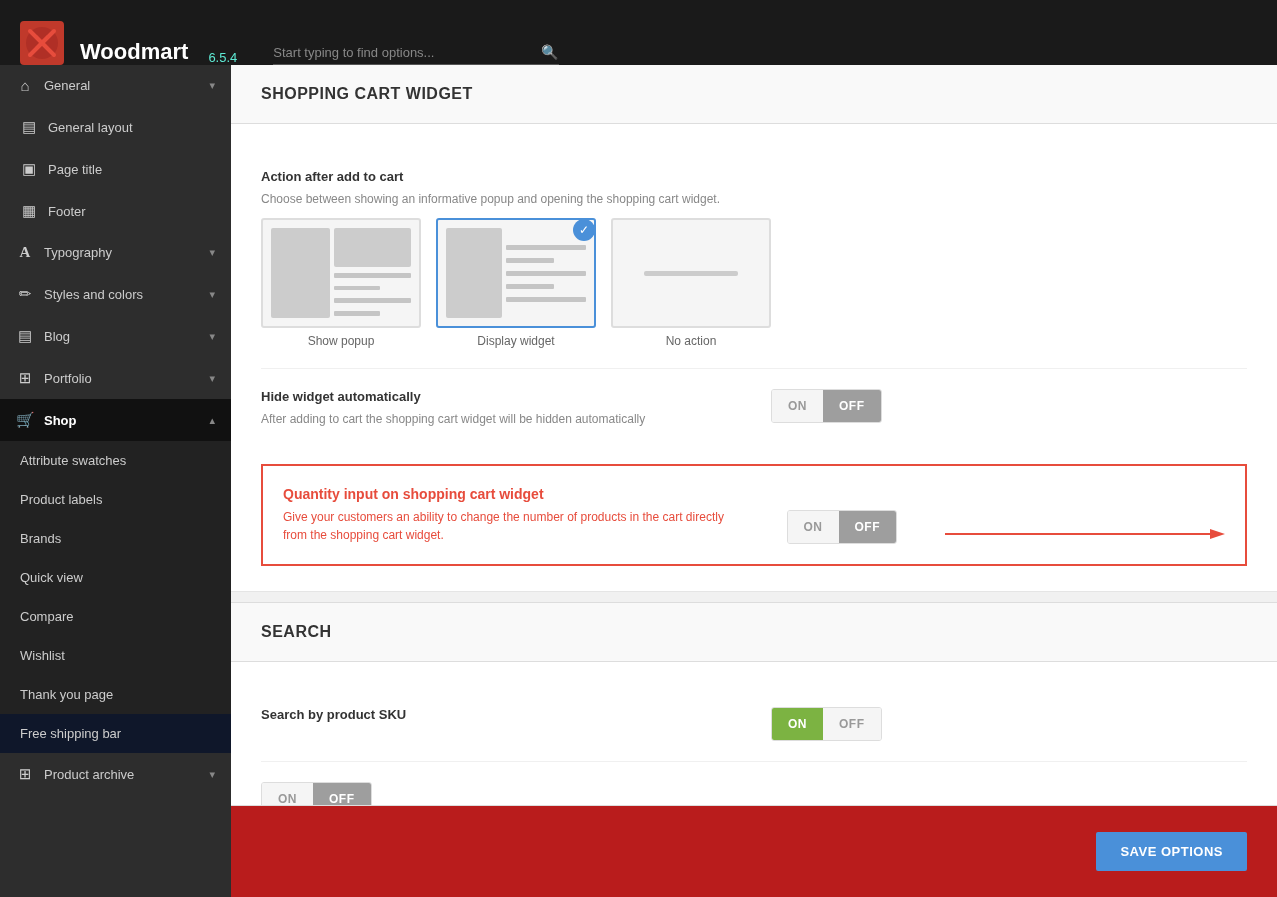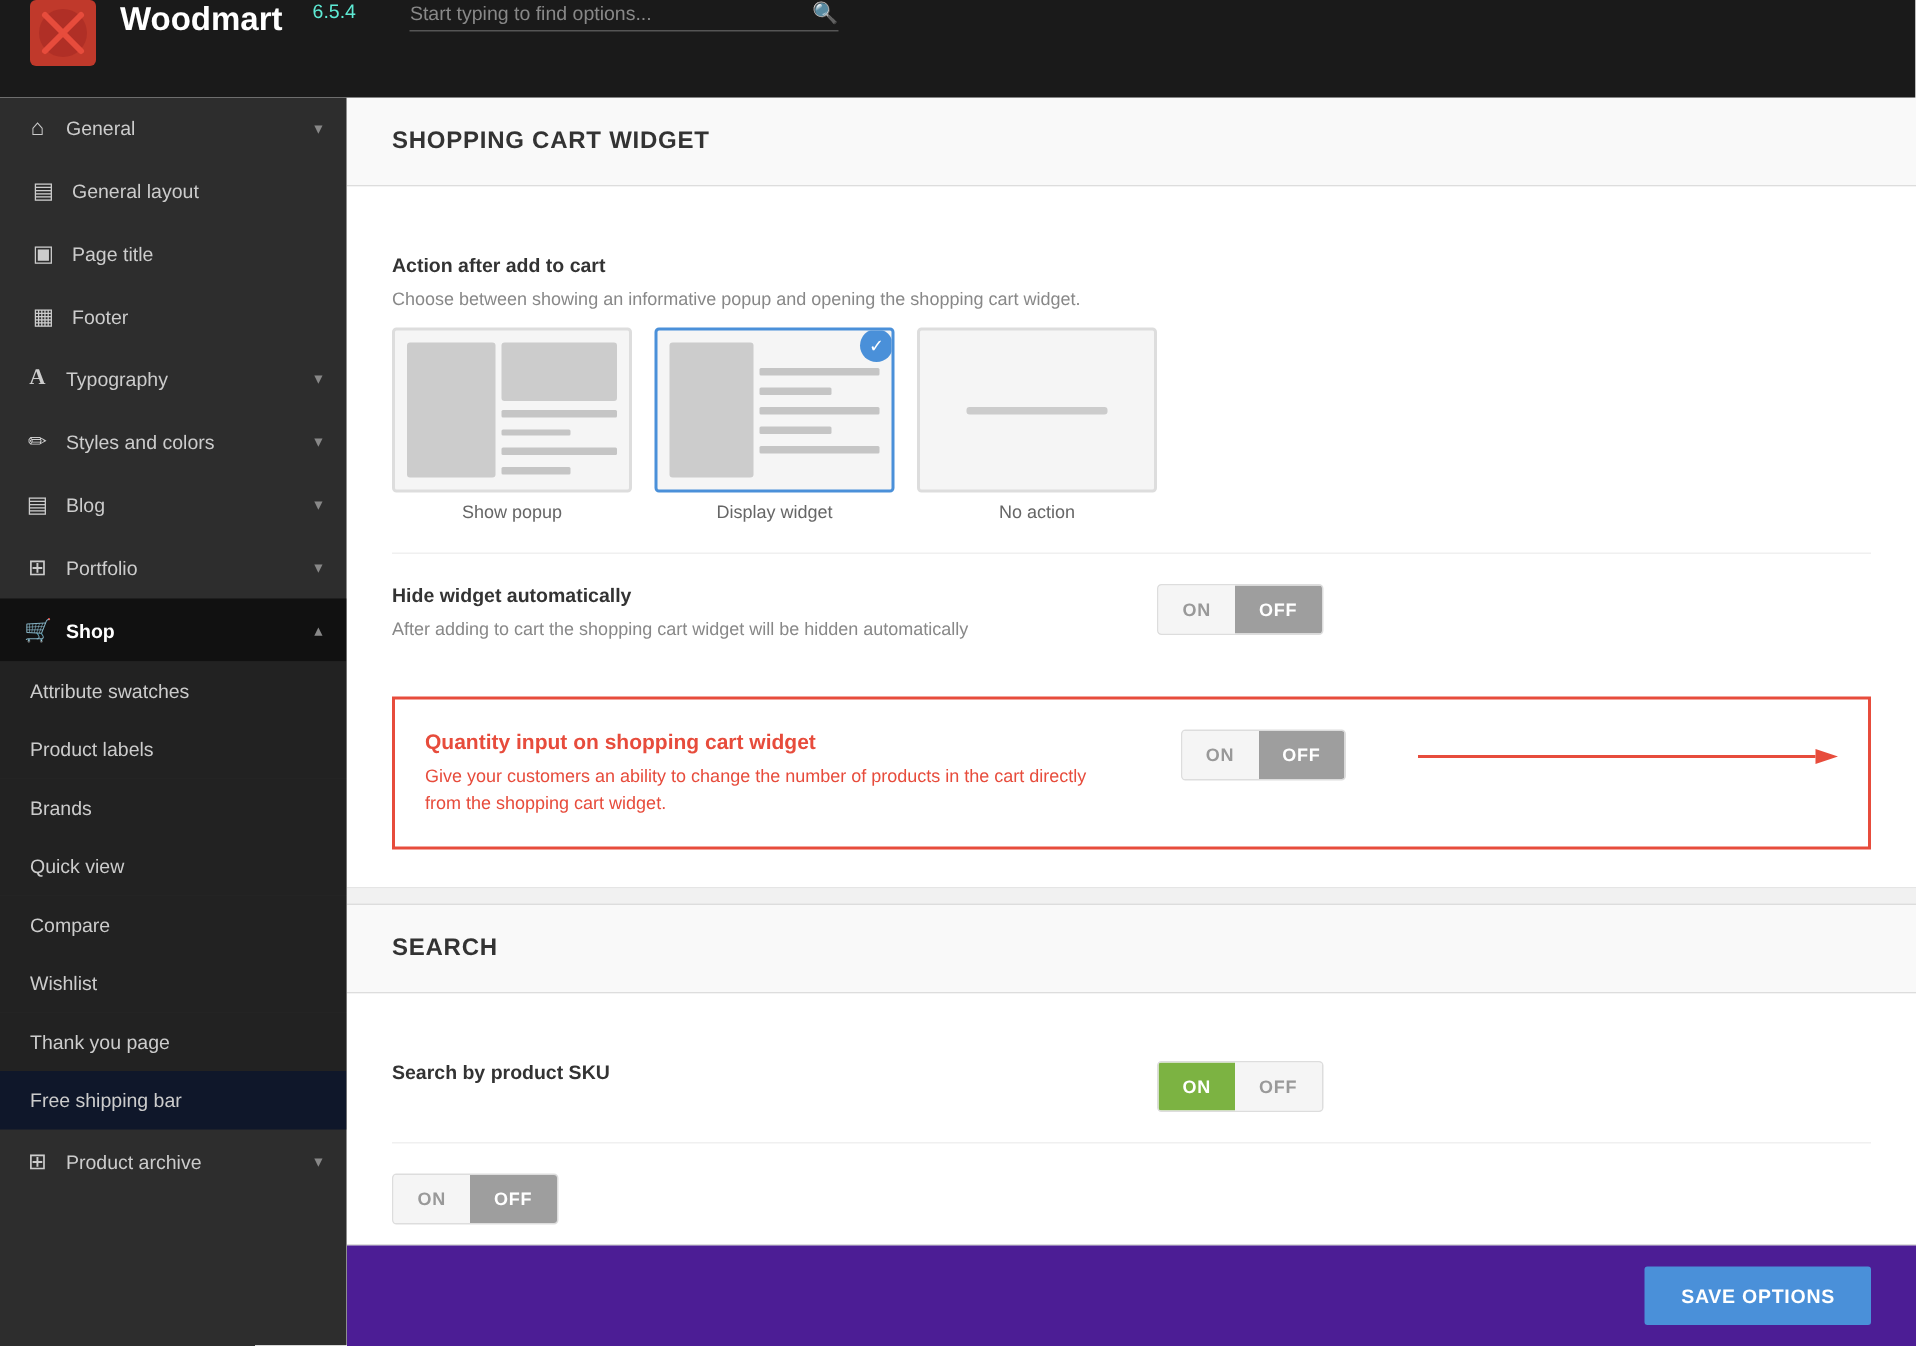--- a/index.html
+++ b/index.html
@@ -3,21 +3,21 @@
   <meta charset="utf-8">
   <style>
     * { box-sizing: border-box; margin: 0; padding: 0; }
     body { font-family: -apple-system, BlinkMacSystemFont, 'Segoe UI', sans-serif; font-size: 13px; background: #f1f1f1; display: flex; flex-direction: column; height: 897px; overflow: hidden; }
 
     
     .topbar {
       background: #1a1a1a;
       height: 65px;
       display: flex;
-      align-items: flex-start;
+      align-items: flex-end;
       padding: 0 20px;
       gap: 16px;
       flex-shrink: 0;
     }
     .logo-icon {
       width: 44px; height: 44px;
       background: #c0392b;
       border-radius: 4px;
       display: flex; align-items: center; justify-content: center;
       position: relative;
@@ -315,22 +315,22 @@
       border: none;
       padding: 12px 24px;
       font-size: 13px;
       font-weight: 600;
       cursor: pointer;
       border-radius: 2px;
       letter-spacing: 0.5px;
     }
 
     .bottom-bar {
-      background: #4c1d95;
-      padding: 14px 30px;
+      background: #b91c1c;
+      padding: 26px 30px;
       display: flex;
       justify-content: flex-end;
       border-top: 1px solid #ddd;
       position: sticky;
       bottom: 0;
     }
   </style>
 </head>
 <body>
 
@@ -494,21 +494,21 @@
         <div class="setting-control">
           <div class="toggle-group">
             <button class="toggle-btn">ON</button>
             <button class="toggle-btn active-off">OFF</button>
           </div>
         </div>
       </div>
 
       <div style="position:relative; padding: 16px 0 0 0;">
         <div class="highlighted-block">
-          <div style="display:flex; align-items:flex-start; gap:48px;">
+          <div style="display:flex; align-items:flex-end; gap:48px;">
             <div class="setting-info">
               <h3>Quantity input on shopping cart widget</h3>
               <p>Give your customers an ability to change the number of products in the cart directly from the shopping cart widget.</p>
             </div>
             <div class="setting-control" style="padding-top:0;">
               <div class="toggle-group">
                 <button class="toggle-btn">ON</button>
                 <button class="toggle-btn active-off">OFF</button>
               </div>
             </div>

